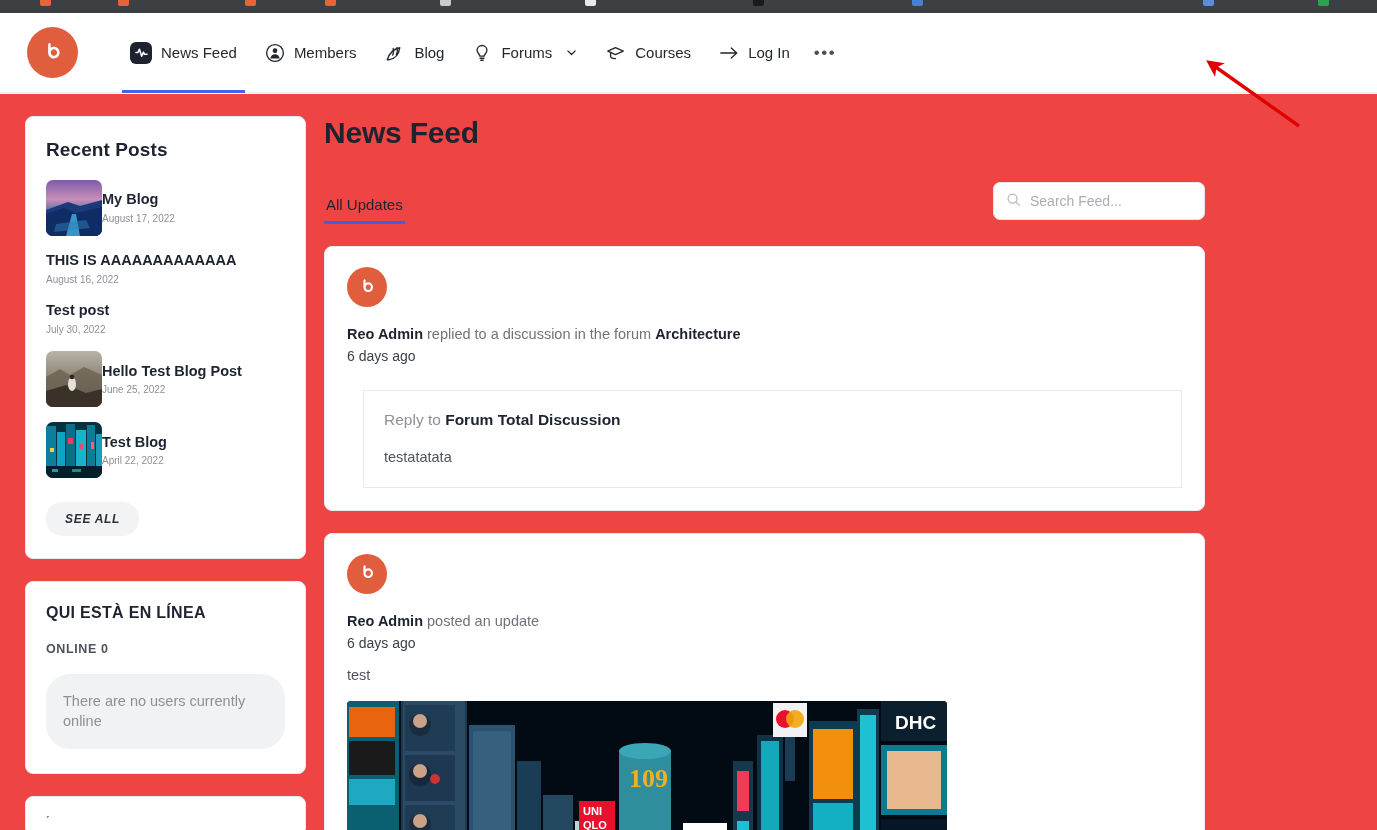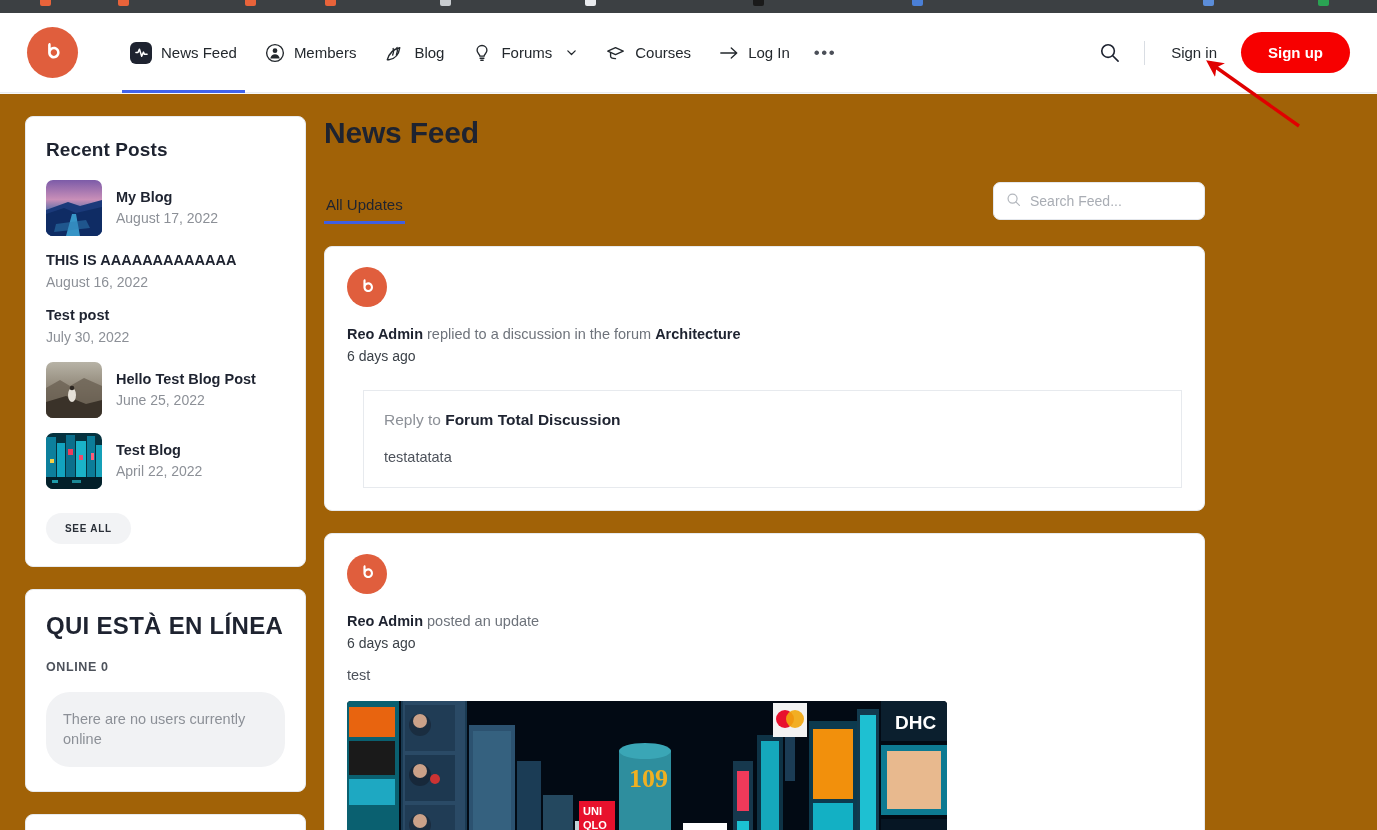--- a/index.html
+++ b/index.html
@@ -98,69 +98,70 @@
     border: none; border-radius: 22px;
     padding: 12px 27px;
     cursor: pointer; white-space: nowrap;
     font-family: "Liberation Sans", sans-serif;
   }
 
   
   .page {
     position: absolute; top: 94px; left: 0;
     width: 1377px; height: 736px;
-    background: #a16207;
+    background: #ef4444;
   }
 
   
   .sidebar {
     position: absolute; left: 25px; top: 22px;
     width: 281px;
   }
   .card {
     background: #fff;
     border: 1px solid #e7eaee;
     border-radius: 8px;
     margin-bottom: 22px;
   }
   .card-title {
     font-size: 19px; font-weight: bold; color: #1e2330;
     padding: 22px 20px 6px 20px;
     letter-spacing: .1px;
   }
   .card-title.caps {
-    text-transform: uppercase; font-size: 24px; letter-spacing: .3px;
+    text-transform: uppercase; font-size: 16px; letter-spacing: .3px;
   }
   .posts-list { padding: 6px 20px 6px 20px; }
   .post-row {
-    display: flex; align-items: center; gap: 14px;
+    display: flex; align-items: center; 
     padding: 7px 0 8px 0;
     cursor: pointer;
   }
   .post-thumb {
     width: 56px; height: 56px; border-radius: 7px;
     flex: 0 0 auto; overflow: hidden;
   }
   .post-thumb svg { display: block; }
   .post-meta { min-width: 0; }
   .post-name {
     font-size: 14.5px; font-weight: bold; color: #1e2330;
     line-height: 1.35;
   }
   .post-date {
-    font-size: 14px; color: #8c9097; margin-top: 2px; line-height: 1.35;
+    font-size: 10px; color: #8c9097; margin-top: 2px; line-height: 1.35;
   }
   .see-all {
     display: inline-block;
     margin: 10px 20px 22px 20px;
     background: #f2f3f5; color: #2a2f38;
-    font-size: 10px; font-weight: bold; letter-spacing: .7px;
+    font-size: 12px; font-weight: bold; letter-spacing: .7px;
     border: none; border-radius: 16px;
     padding: 10px 19px; cursor: pointer;
     font-family: "Liberation Sans", sans-serif;
+    font-style: italic;
   }
 
   .online-count {
     font-size: 12.5px; font-weight: bold; letter-spacing: .6px;
     color: #4d525b; padding: 14px 20px 0 20px;
     text-transform: uppercase;
   }
   .empty-pill {
     margin: 18px 20px 24px 20px;
     background: #f1f2f4; border-radius: 24px;
@@ -344,31 +345,20 @@
         <svg width="20" height="16" viewBox="0 0 22 16" aria-hidden="true">
           <path d="M2 8h17M13.5 2.5 19.5 8l-6 5.5" fill="none" stroke="#23282d" stroke-width="1.5" stroke-linecap="round" stroke-linejoin="round"></path>
         </svg>
       </span>
       <span>Log In</span>
     </div>
 
     <div class="nav-more">•••</div>
   </nav>
 
-  <div class="header-right">
-    <div class="search-btn">
-      <svg width="21" height="21" viewBox="0 0 22 22" aria-hidden="true">
-        <circle cx="9.5" cy="9.5" r="6.6" fill="none" stroke="#1e2330" stroke-width="1.7"></circle>
-        <path d="M14.4 14.4 20 20" stroke="#1e2330" stroke-width="1.7" stroke-linecap="round"></path>
-      </svg>
-    </div>
-    <div class="divider-v"></div>
-    <div class="signin-link">Sign in</div>
-    <button class="signup-btn">Sign up</button>
-  </div>
 </header>
 
 <div class="page">
 
   <aside class="sidebar">
 
     <section class="card">
       <div class="card-title">Recent Posts</div>
 
       <div class="posts-list">

